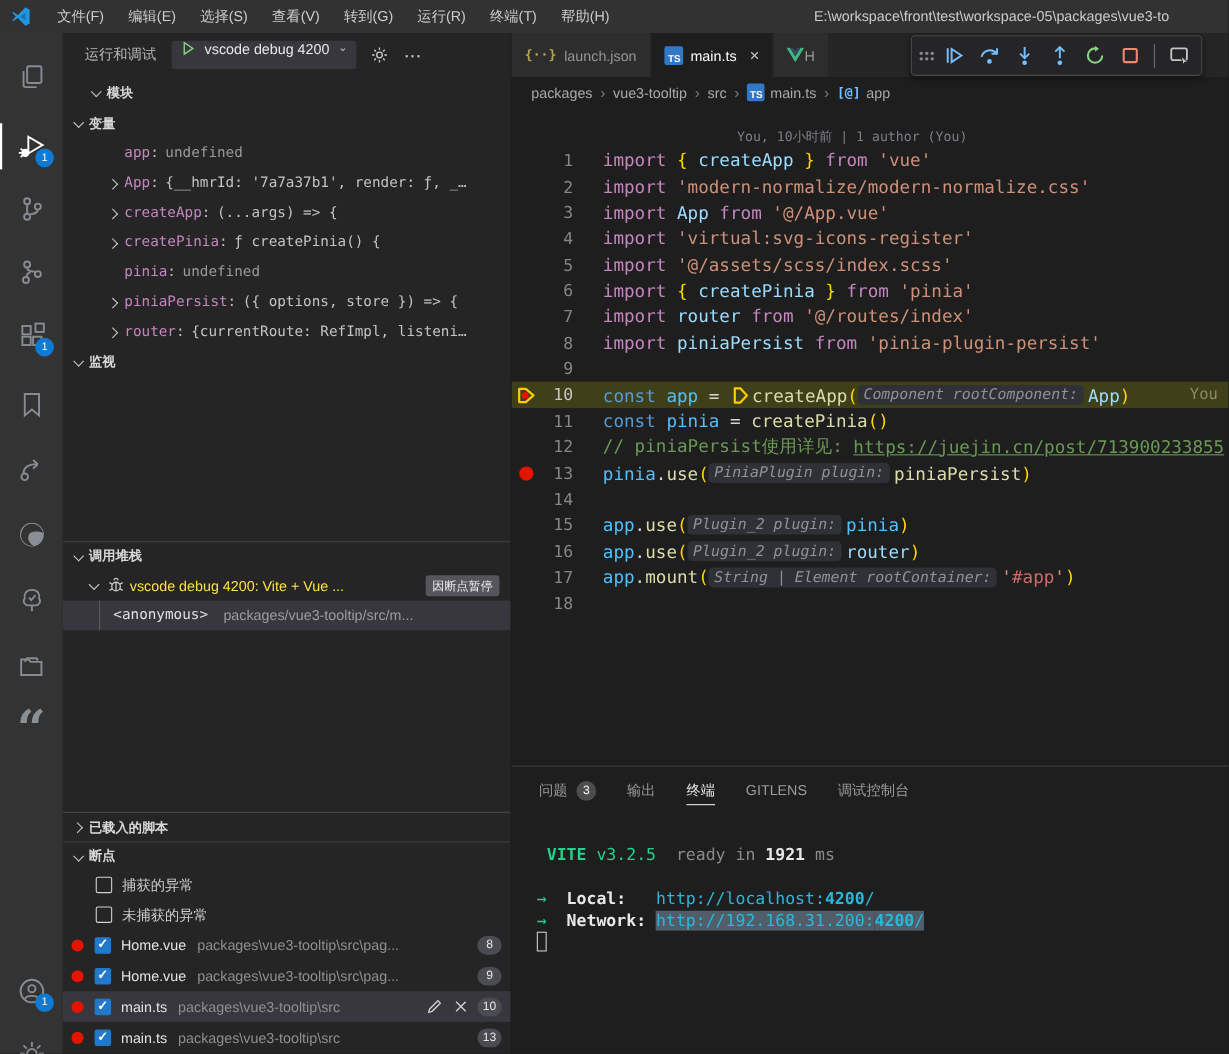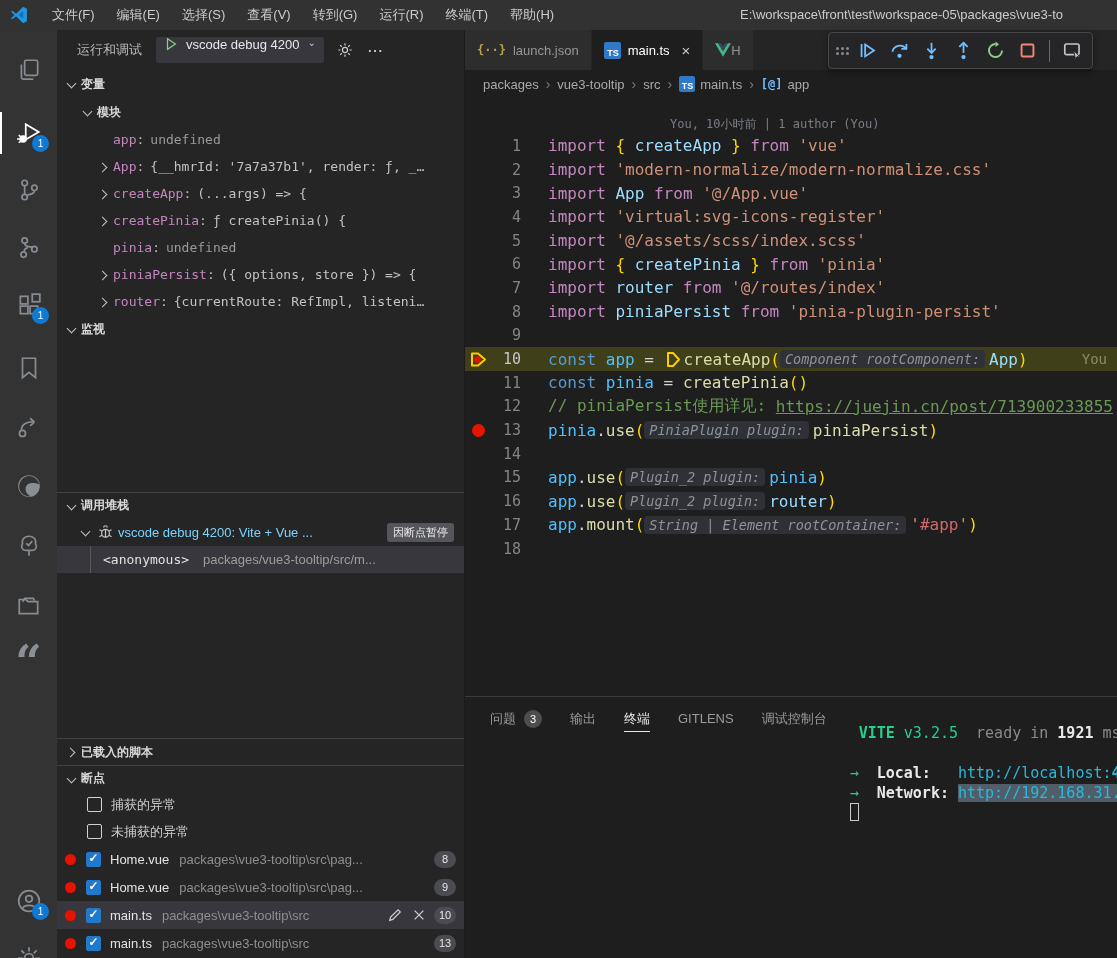--- a/index.html
+++ b/index.html
@@ -55,21 +55,21 @@
   .vrow .tw.leaf::after { display:none; }
   .vname { color:#c586c0; }
   .vcolon { color:#bdbdbd; }
   .vval { color:#c3c3c3; margin-left:6px; }
   .vval.undef { color:#9a9a9a; }
   .h-watch { height:28px; }
   .watch-empty { height:149px; flex:none; }
   .h-callstack { height:26px; }
   .cs-session { height:28px; display:flex; align-items:center; padding-left:20px; cursor:pointer; }
   .cs-session .bug { width:17px; height:17px; margin:0 4px 0 2px; flex:none; }
-  .cs-name { white-space:nowrap; overflow:hidden; color:#7dd3fc; flex:1; }
+  .cs-name { white-space:nowrap; overflow:hidden; color:#fde047; flex:1; }
   .cs-badge { background:#55555c; color:#ececec; font-size:11px; padding:2px 6px; border-radius:3px; margin-right:10px; flex:none; }
   .cs-frame { height:27px; display:flex; align-items:center; background:#37373d; padding-left:34px; position:relative; cursor:pointer; }
   .cs-frame::before { content:""; position:absolute; left:33px; top:0; bottom:0; width:1px; background:#5a5a5a; }
   .cs-fname { color:#e0e0e0; font-family:"DejaVu Sans Mono", monospace; font-size:13px; margin-left:12px; }
   .cs-fpath { color:#9d9d9d; margin-left:14px; white-space:nowrap; overflow:hidden; }
   .stack-empty { height:165px; flex:none; }
   .h-loaded { height:27px; }
   .h-break { height:26px; }
   .bp-exc { height:27px; display:flex; align-items:center; padding-left:30px; cursor:pointer; }
   .cbox { width:15px; height:15px; border:1.6px solid #d2d2d2; border-radius:2px; margin-right:9px; flex:none; background:#252526; }
@@ -127,21 +127,21 @@
   .tk-fn { color:#dcdcaa; } .tk-str { color:#ce9178; }
   .tk-red { color:#d16969; } .tk-b1 { color:#ffd700; }
   .tk-op { color:#d4d4d4; } .tk-cm { color:#6a9955; }
   .tk-cml { color:#6a9955; text-decoration:underline; }
   .tk-hint { background:#2f3136; color:#8f9398; font-style:italic; font-size:13.5px; border-radius:4px;
     padding:1px 5px; margin-right:4px; }
   .inline-blame { position:absolute; right:10px; color:#8c8c66; font-size:14px; }
   .play-glyph { display:inline-flex; vertical-align:-2px; margin:0 3px 0 2px; }
 
   
-  .panel { height:246px; border-top:1px solid #3c3c3c; flex:none; display:flex; flex-direction:row; background:#1e1e1e; }
+  .panel { height:246px; border-top:1px solid #3c3c3c; flex:none; display:flex; flex-direction:column; background:#1e1e1e; }
   .panel-tabs { height:44px; display:flex; align-items:center; padding-left:25px; gap:28px; flex:none; }
   .ptab { font-size:13px; color:#9b9b9b; cursor:pointer; display:flex; align-items:center; gap:8px;
     height:44px; line-height:44px; position:relative; }
   .ptab.active { color:#e7e7e7; }
   .ptab.active::after { content:""; position:absolute; left:0; right:0; bottom:9px; height:1px; background:#e7e7e7; }
   .ptab-badge { background:#4d4d4d; color:#fff; font-size:11px; width:18px; height:18px; border-radius:50%;
     text-align:center; line-height:18px; }
   .terminal { flex:1; font-family:"DejaVu Sans Mono", monospace; font-size:15px; padding:26px 0 0 23px; color:#cccccc; }
   .t-line { height:20px; line-height:20px; white-space:pre; }
   .t-vite { color:#23d18b; font-weight:bold; }
@@ -276,27 +276,27 @@
           <span>vscode debug 4200</span>
           <span class="chev">⌄</span>
         </div>
         <svg class="gear" width="18" height="18" viewBox="0 0 24 24" fill="none" stroke="#cccccc" stroke-width="1.6">
             <circle cx="12" cy="12" r="3.4"></circle>
             <path d="M12 3 v3 M12 18 v3 M3 12 h3 M18 12 h3 M5.6 5.6 l2.1 2.1 M16.3 16.3 l2.1 2.1 M5.6 18.4 l2.1 -2.1 M16.3 7.7 l2.1 -2.1"></path>
           </svg>
         <span class="dots">···</span>
       </div>
 
+      <div class="pane-h h-module">
+        <span class="tw"></span>
+        <span>模块</span>
+      </div>
       <div class="pane-h h-variables">
         <span class="tw"></span>
         <span>变量</span>
-      </div>
-      <div class="pane-h h-module">
-        <span class="tw"></span>
-        <span>模块</span>
       </div>
       <div>
           <div class="vrow">
             <span class="tw leaf"></span>
             <span class="vname">app</span>
             <span class="vcolon">:</span>
             <span class="vval undef">undefined</span>
           </div>
           <div class="vrow">
             <span class="tw col"></span>

